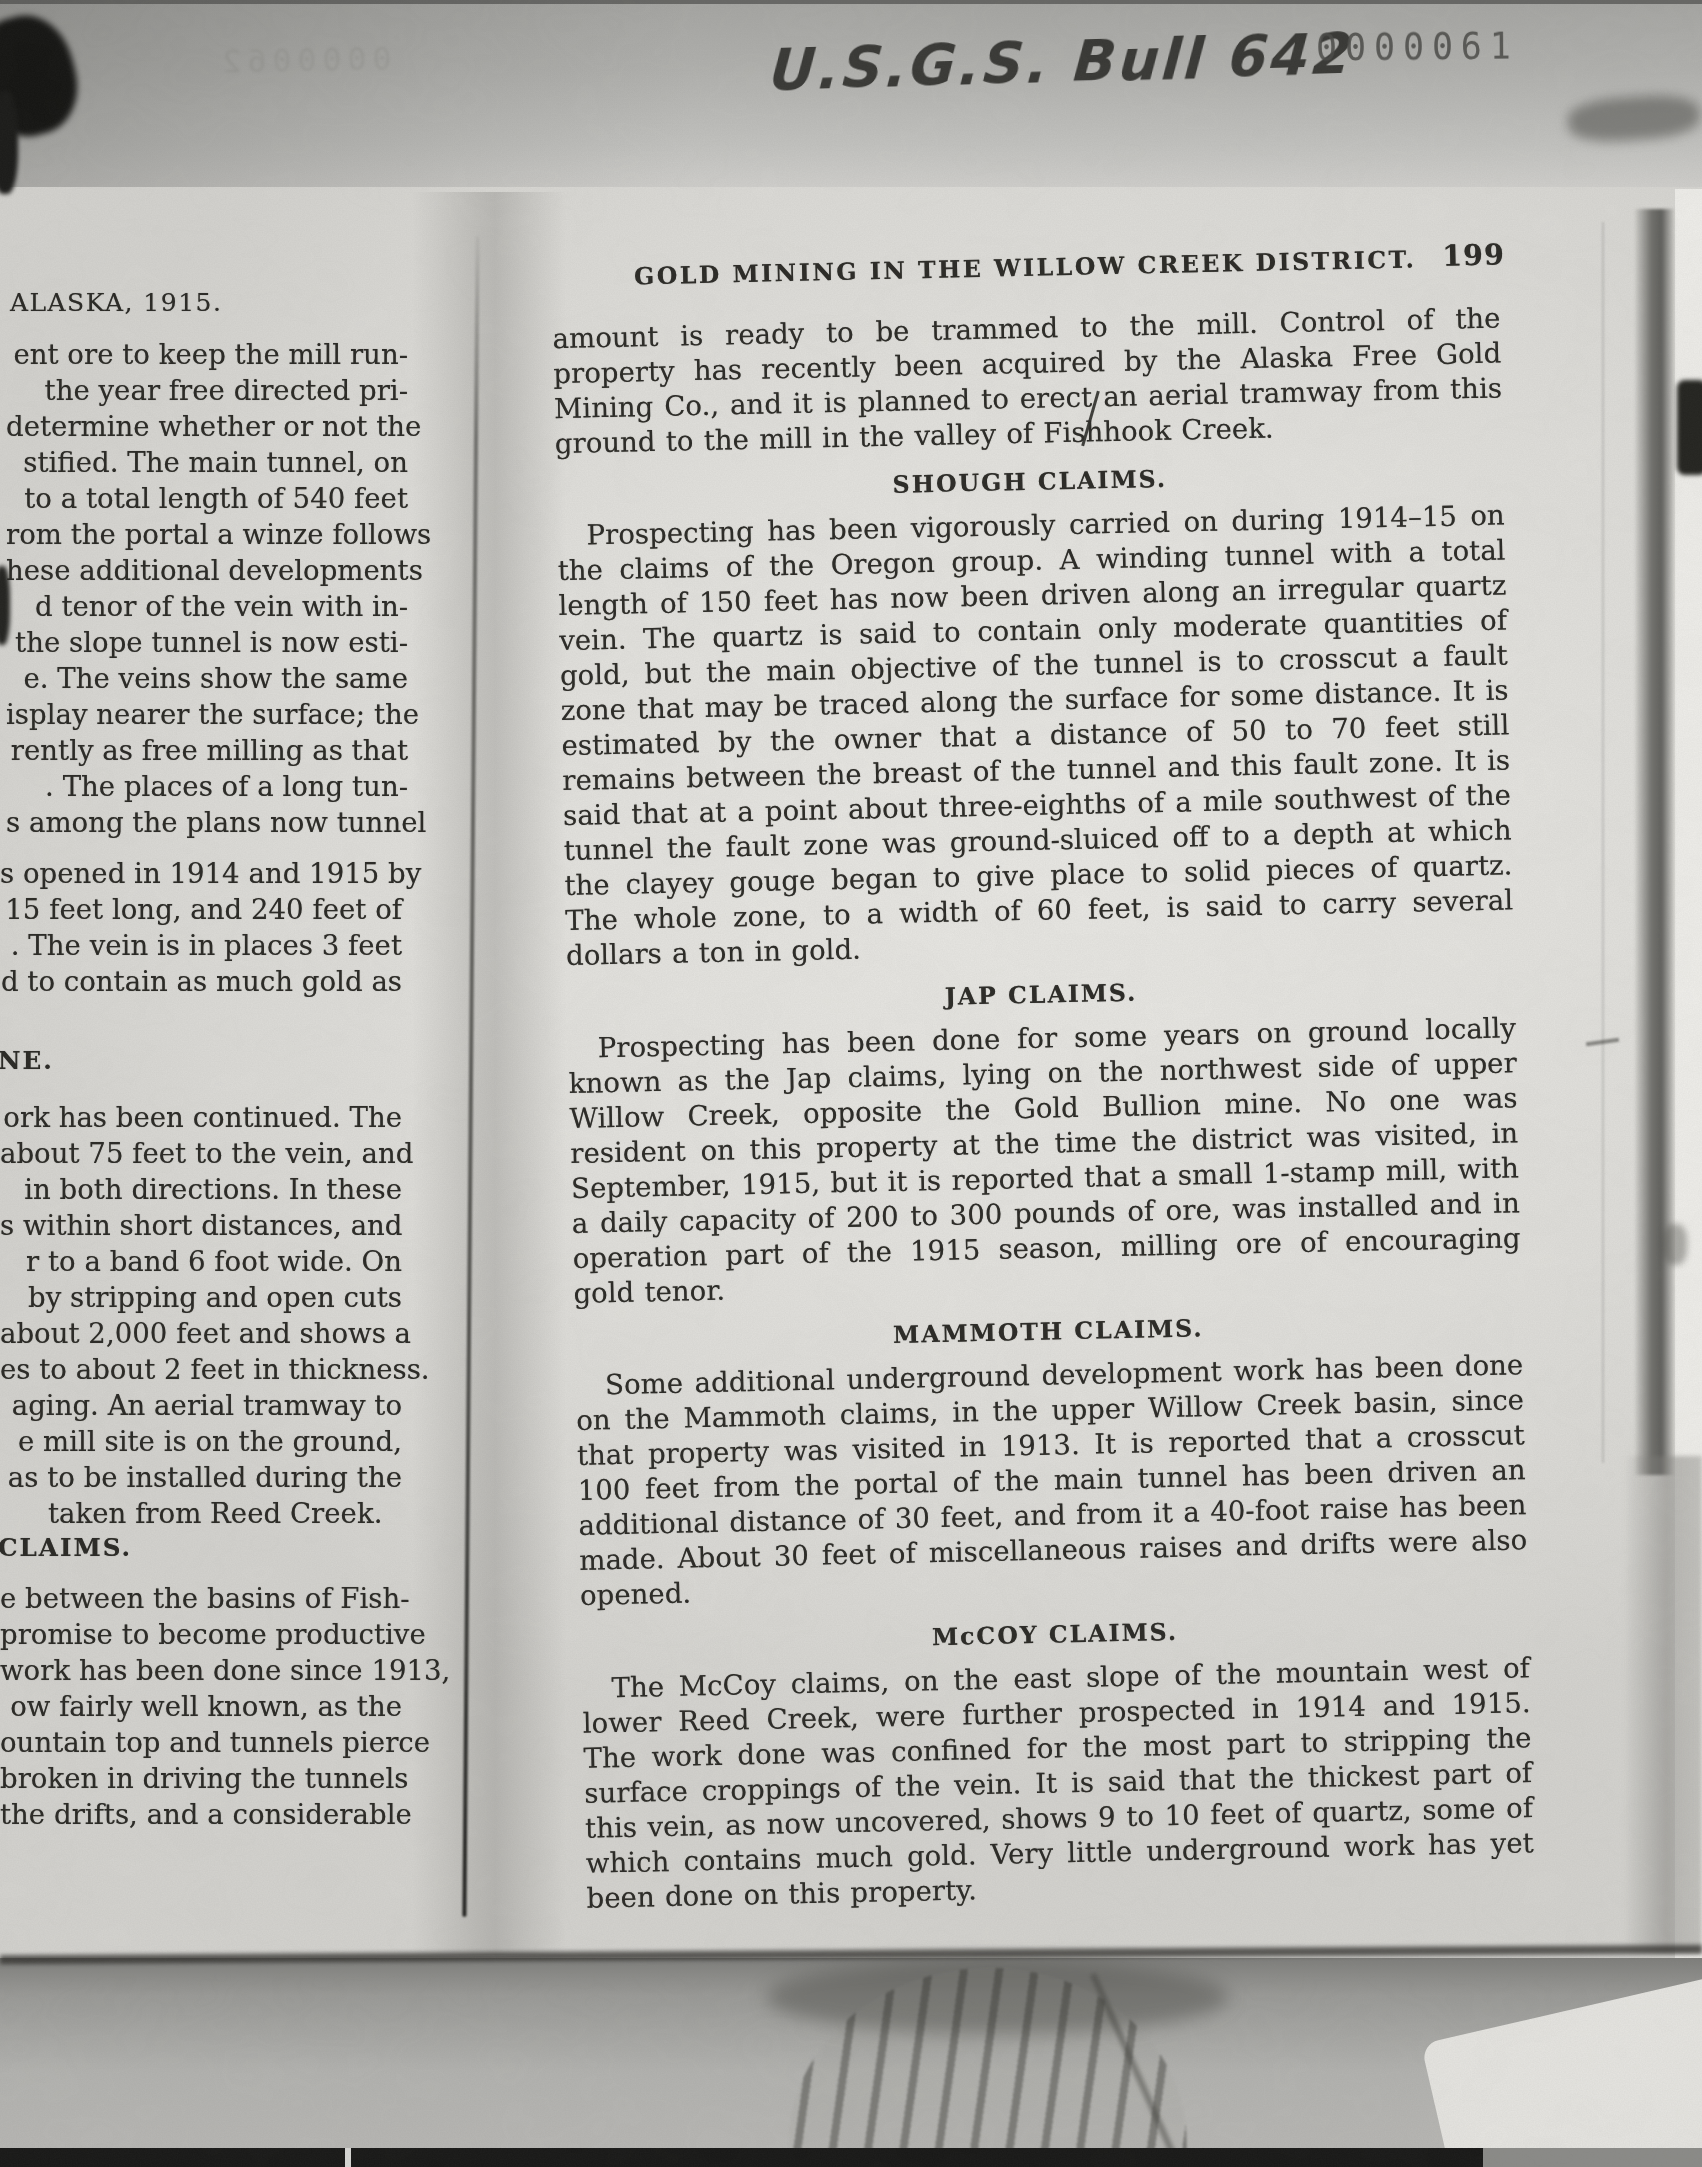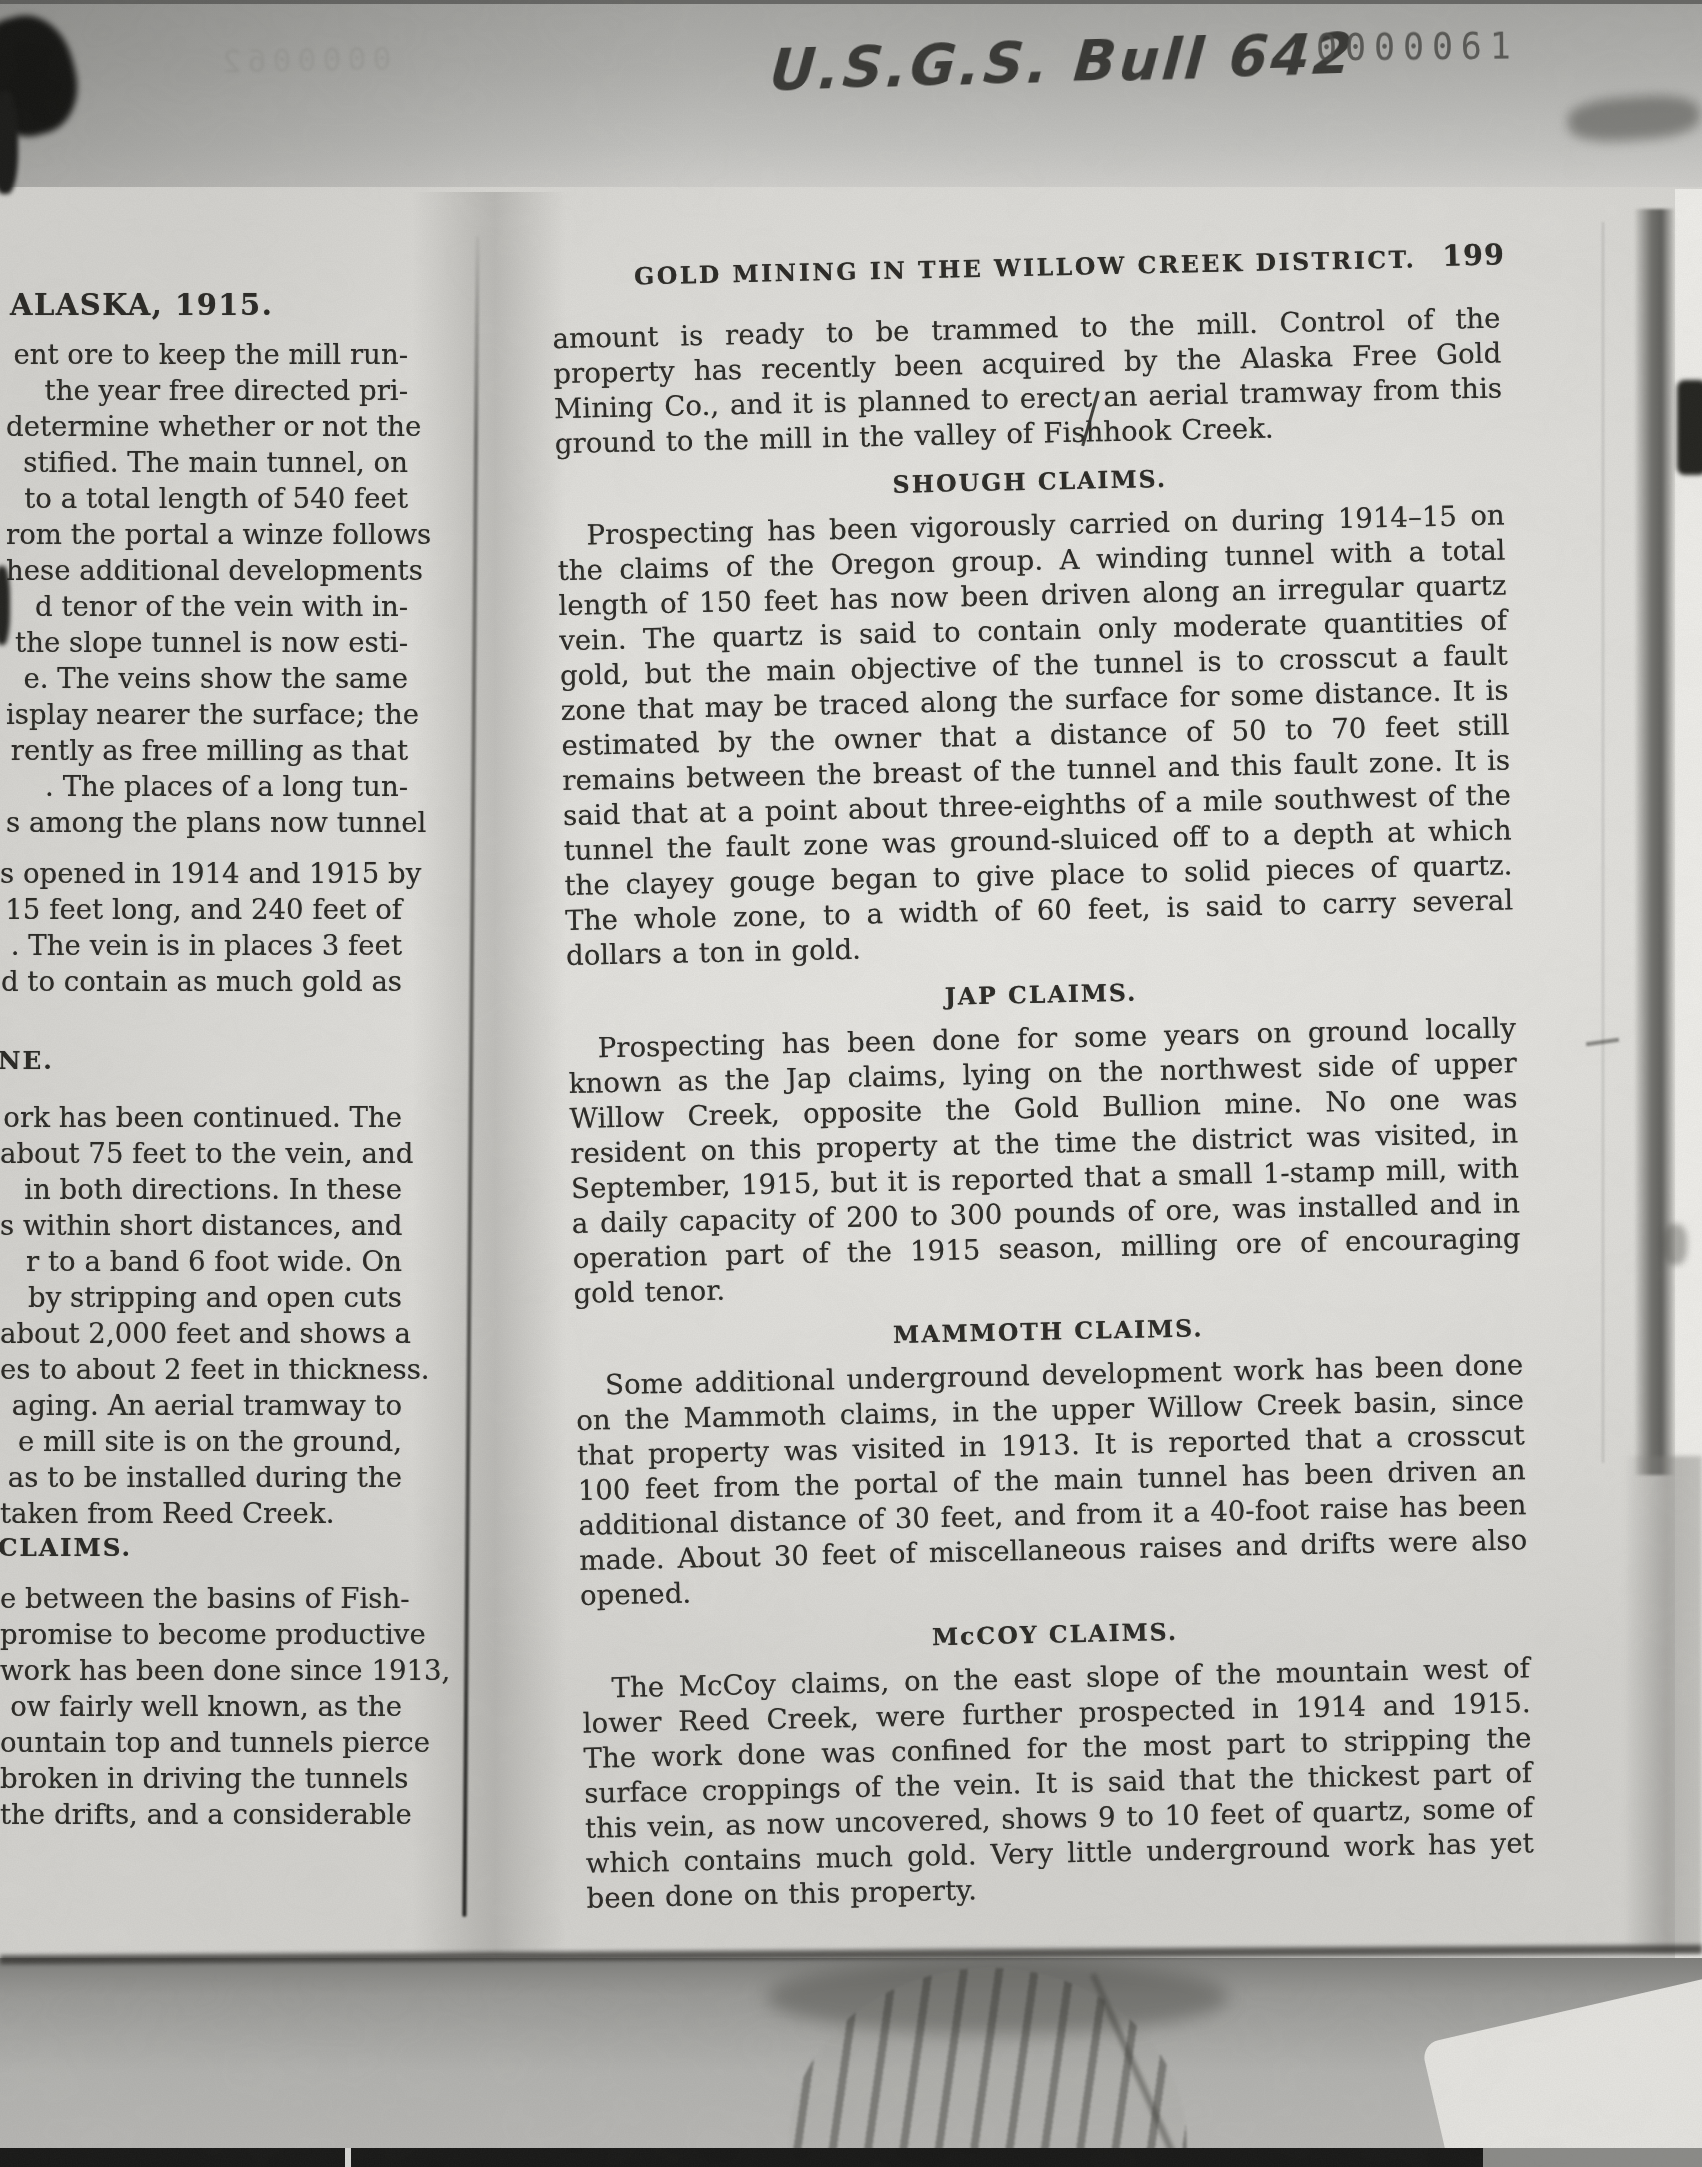--- a/index.html
+++ b/index.html
@@ -54,21 +54,21 @@
     font-family:"DejaVu Sans",sans-serif;font-style:italic;font-weight:700;font-size:56px;letter-spacing:3px;
     color:#2e2e2b;transform:rotate(-1.6deg) skewX(-6deg);filter:blur(0.4px);opacity:.92;}
   .stamp{position:absolute;left:1316px;top:25.6px;z-index:6;white-space:nowrap;
     font-family:"DejaVu Sans Mono",monospace;font-size:35px;letter-spacing:7.9px;color:#494946;
     transform:scaleY(1.08) rotate(-.5deg);filter:blur(0.3px);opacity:.85;}
   .ghost-stamp{position:absolute;left:219px;top:43px;z-index:6;white-space:nowrap;
     font-family:"DejaVu Sans Mono",monospace;font-size:30.5px;letter-spacing:5.9px;color:#84847f;
     transform:scale(-1.03,1.05) rotate(1deg);filter:blur(1px);opacity:.3;}
   
   .left-page{position:absolute;left:0;top:0;width:463px;height:1970px;z-index:12;color:#292824;}
-  .lp-header{position:absolute;left:9.9px;top:288px;font-weight:700;font-size:29px;letter-spacing:1.5px;
+  .lp-header{position:absolute;left:9.9px;top:288px;font-weight:400;font-size:25px;letter-spacing:1.5px;
     text-shadow:0 0 0.8px rgba(42,41,37,.6);}
   .lp-block{position:absolute;left:0;width:402px;}
   .lp-b1{top:337px;padding-left:6px;} .lp-b2{top:856px;} .lp-b3{top:1100px;} .lp-b4{top:1581px;}
   .scan-line{height:36px;line-height:36px;font-size:27.6px;text-align:right;white-space:nowrap;overflow:visible;
     text-shadow:0 0 0.8px rgba(42,41,37,.55);}
   .lp-heading{position:absolute;left:-2px;font-weight:700;font-size:24.6px;letter-spacing:2px;
     text-shadow:0 0 0.8px rgba(42,41,37,.6);}
   .lp-h1{top:1046px;} .lp-h2{top:1533px;}
   
   .right-page{position:absolute;left:569px;top:264px;width:948px;z-index:12;color:#2a2925;
@@ -145,21 +145,21 @@
         <div class="scan-line">about 75 feet to the vein, and</div>
         <div class="scan-line">in both directions. In these</div>
         <div class="scan-line">s within short distances, and</div>
         <div class="scan-line">r to a band 6 foot wide. On</div>
         <div class="scan-line">by stripping and open cuts</div>
         <div class="scan-line">about 2,000 feet and shows a</div>
         <div class="scan-line">es to about 2 feet in thickness.</div>
         <div class="scan-line">aging. An aerial tramway to</div>
         <div class="scan-line">e mill site is on the ground,</div>
         <div class="scan-line">as to be installed during the</div>
-        <div class="scan-line" style="padding-right: 74px;">taken from Reed Creek.</div>
+        <div class="scan-line" style="padding-right: 74px; padding-left: 48px;">taken from Reed Creek.</div>
       </div>
     <div class="lp-heading lp-h2">CLAIMS.</div>
     <div class="lp-block lp-b4">
         <div class="scan-line">e between the basins of Fish-</div>
         <div class="scan-line">promise to become productive</div>
         <div class="scan-line">work has been done since 1913,</div>
         <div class="scan-line">ow fairly well known, as the</div>
         <div class="scan-line">ountain top and tunnels pierce</div>
         <div class="scan-line">broken in driving the tunnels</div>
         <div class="scan-line">the drifts, and a considerable</div>

